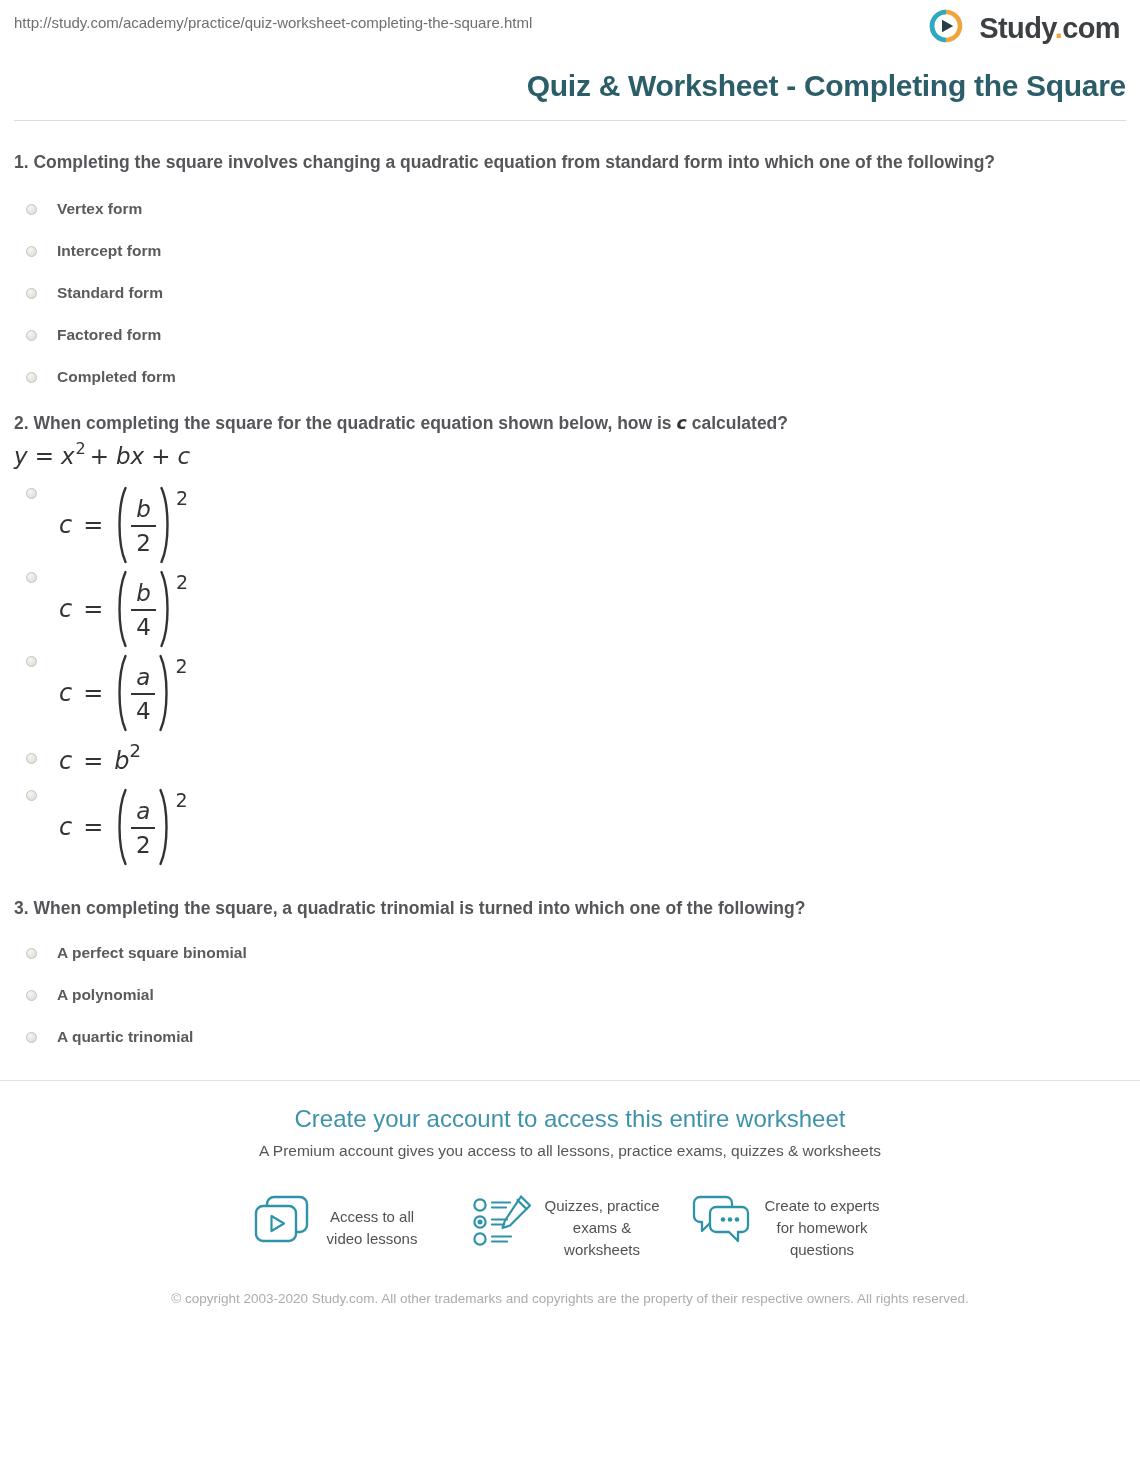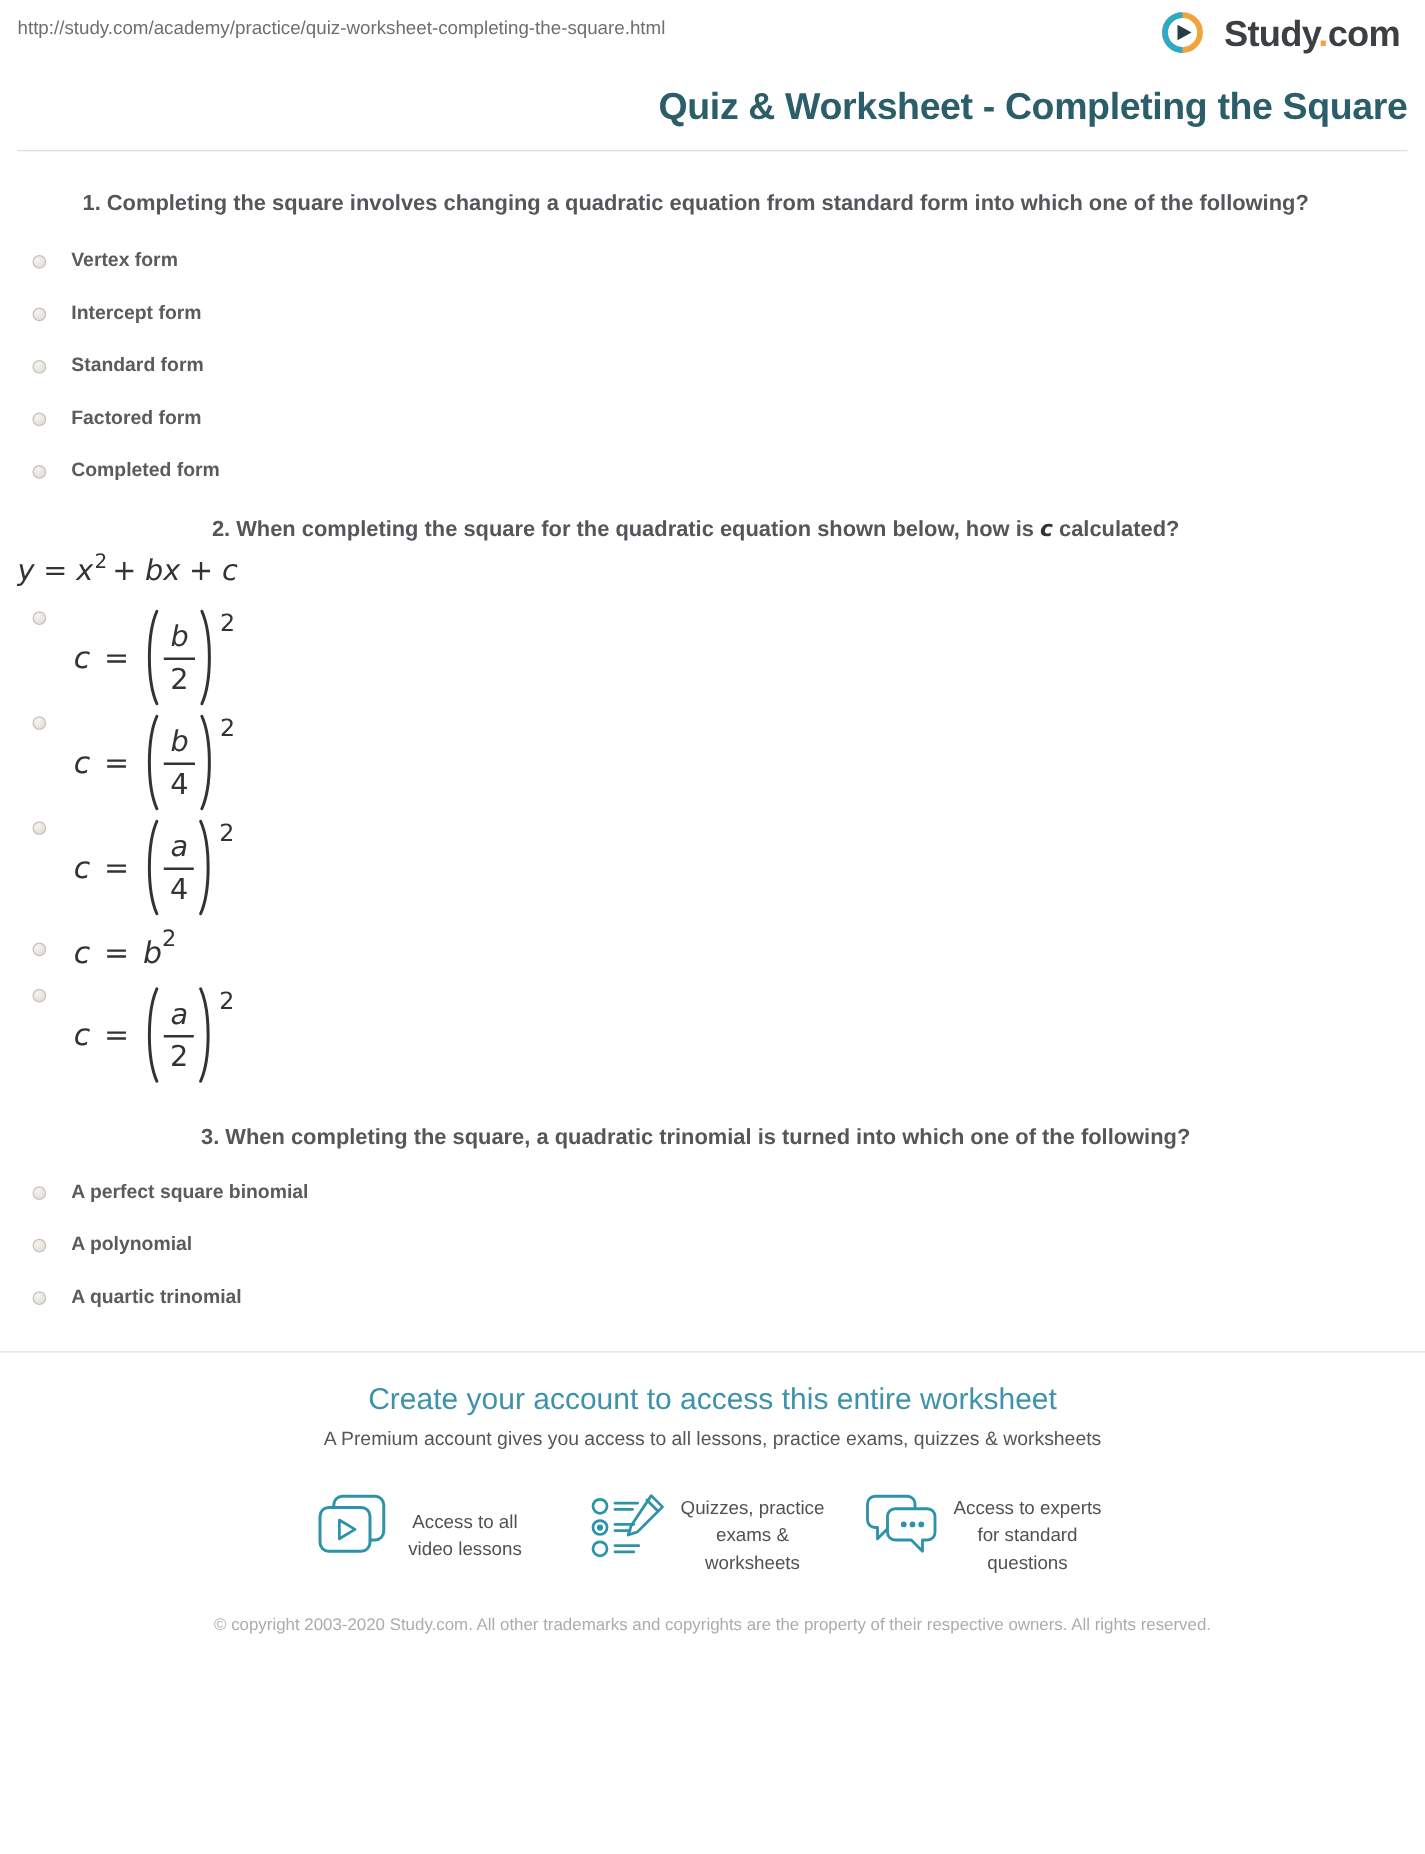--- a/index.html
+++ b/index.html
@@ -16,21 +16,21 @@
   .url-bar { padding-top: 14px; font-size: 15px; color: #6e6f70; }
   .logo { position: absolute; top: 9px; right: 20px; display: flex; align-items: center; gap: 16px; }
   .logo-text { font-size: 29px; font-weight: bold; color: #3d4043; letter-spacing: -0.6px; }
   .logo-dot { color: #f0a43c; }
 
   
   .page-title { margin-top: 38px; font-size: 30px; font-weight: 700; color: #2b5e69; letter-spacing: -0.3px; text-align: right; }
   .title-rule { margin-top: 17px; margin-right: 0; border: none; border-top: 1px solid #dcdcdc; }
 
   
-  .q-title { margin-top: 28px; font-size: 17.5px; font-weight: 700; color: #54565a; line-height: 1.55; max-width: 1085px; text-align: center; }
+  .q-title { margin-top: 28px; font-size: 17.5px; font-weight: 700; color: #54565a; line-height: 1.55; max-width: 1085px; }
   .q-title.q2 { margin-top: 20px; }
   .options { margin-top: 24px; font-weight: bold; }
   .options.q3 { margin-top: 22px; }
   .option-row { display: flex; align-items: center; margin-bottom: 24px; margin-left: 12px; }
   .radio {
     width: 11px; height: 11px; border-radius: 50%;
     border: 1px solid #c7c3be; flex: 0 0 auto;
     background: radial-gradient(circle at 35% 30%, #f6f4f1, #ddd9d4);
   }
   .option-label { margin-left: 20px; font-size: 15.5px; color: #5a5b5d; }
@@ -293,19 +293,19 @@
     <div class="feature">
       <span>
         <svg width="64" height="58" viewBox="0 0 64 58">
           <path d="M10 3 h26 a6 6 0 0 1 6 6 v13 a6 6 0 0 1 -6 6 h-15 l-9 9 v-9 h-2 a6 6 0 0 1 -6 -6 V9 a6 6 0 0 1 6 -6 z" fill="none" stroke="#2e93a9" stroke-width="2.3" stroke-linejoin="round"></path>
           <path d="M26 13 h26 a6 6 0 0 1 6 6 v13 a6 6 0 0 1 -6 6 h-4 v9 l-9 -9 h-13 a6 6 0 0 1 -6 -6 v-13 a6 6 0 0 1 6 -6 z" fill="#ffffff" stroke="#2e93a9" stroke-width="2.3" stroke-linejoin="round"></path>
           <circle cx="33" cy="25.5" r="2.3" fill="#2e93a9"></circle>
           <circle cx="40" cy="25.5" r="2.3" fill="#2e93a9"></circle>
           <circle cx="47" cy="25.5" r="2.3" fill="#2e93a9"></circle>
         </svg>
       </span>
-      <div class="feature-label">Access to experts for standard questions</div>
+      <div class="feature-label">Create to experts for homework questions</div>
     </div>
 
   </div>
 
   <div class="copyright">© copyright 2003-2020 Study.com. All other trademarks and copyrights are the property of their respective owners. All rights reserved.</div>
 </div>
 
 </body></html>

